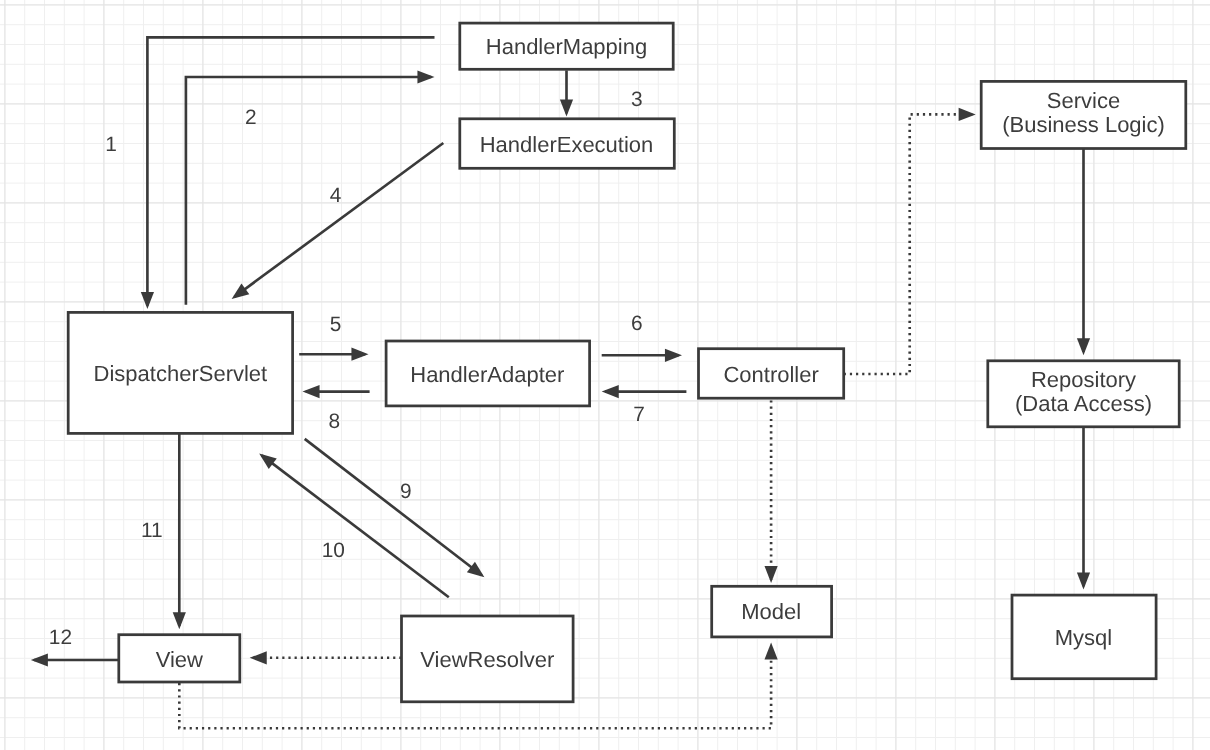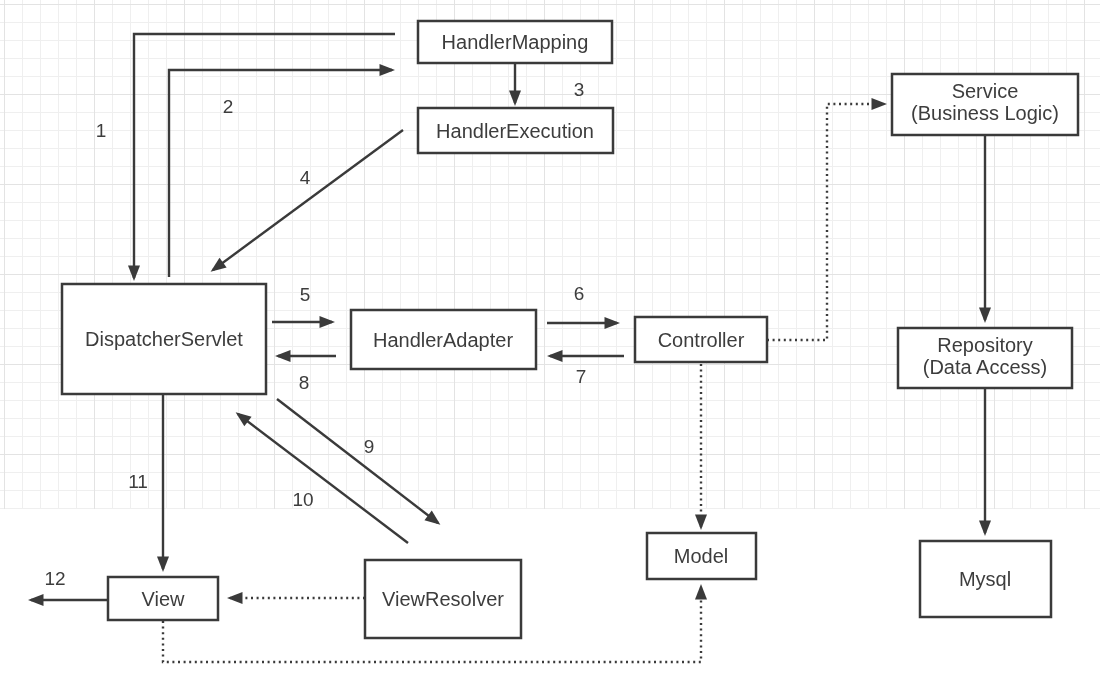--- a/index.html
+++ b/index.html
@@ -1,21 +1,21 @@
 <!DOCTYPE html>
 <html><head>
 <meta charset="utf-8">
 <style>
   html,body{margin:0;padding:0;}
   body{
     width:1100px;height:682px;overflow:hidden;
     font-family:"Liberation Sans","DejaVu Sans",sans-serif;
   }
   .canvas{
-    position:relative;width:1100px;height:509px;
+    position:relative;width:1100px;height:682px;
     background-color:#ffffff;
     background-image:
       linear-gradient(#e3e3e3 1px, transparent 1px),
       linear-gradient(90deg, #e3e3e3 1px, transparent 1px),
       linear-gradient(#efefef 1px, transparent 1px),
       linear-gradient(90deg, #efefef 1px, transparent 1px);
     background-size:90px 90px,90px 90px,18px 18px,18px 18px;
     background-position:4px 4px;
   }
   svg{position:absolute;left:0;top:0;}

